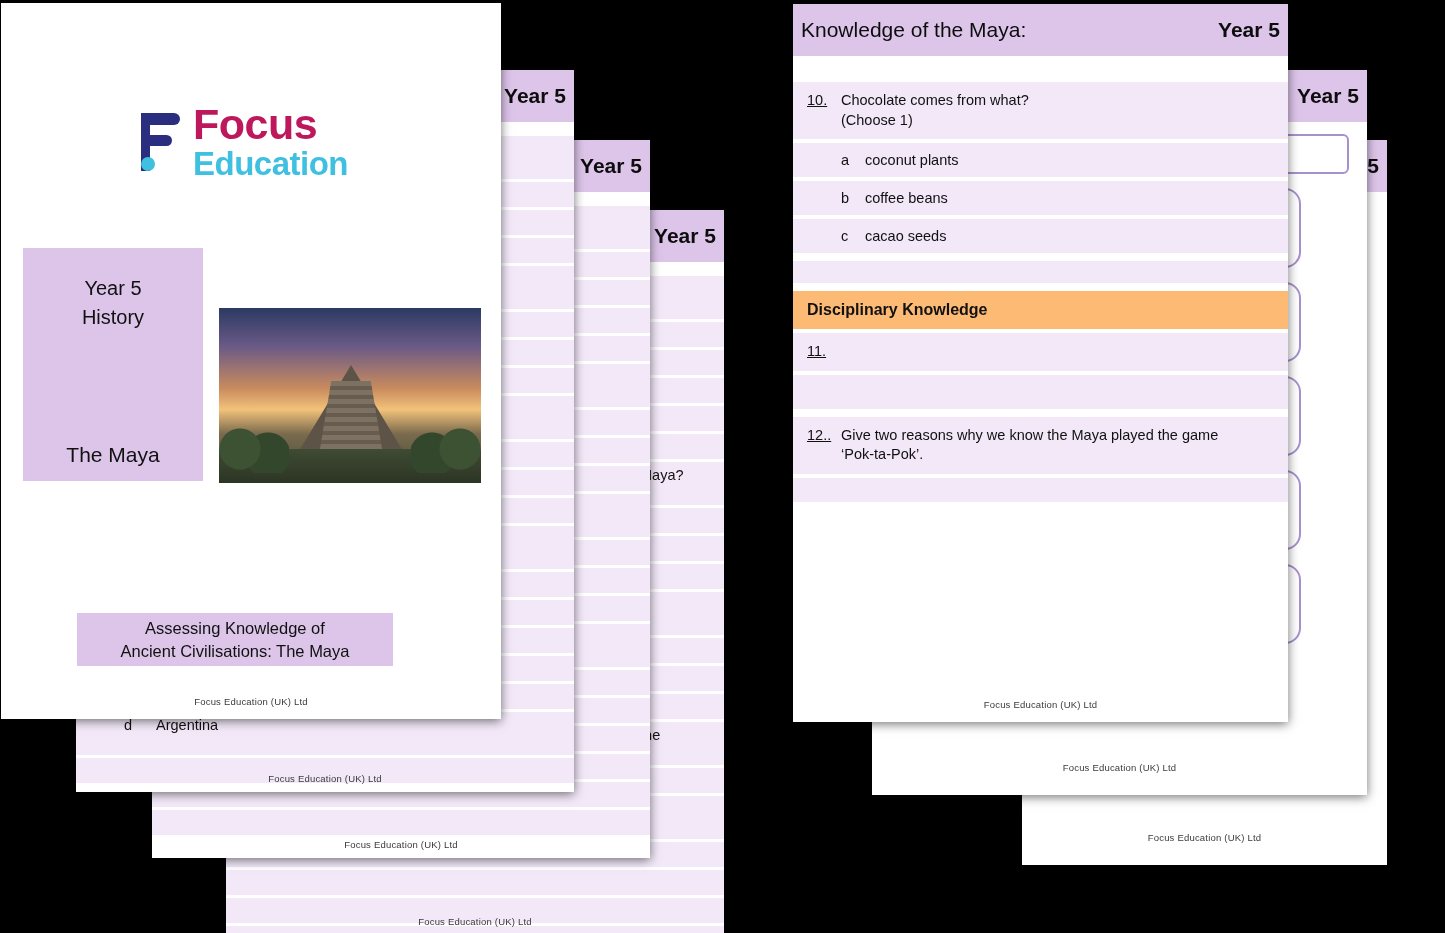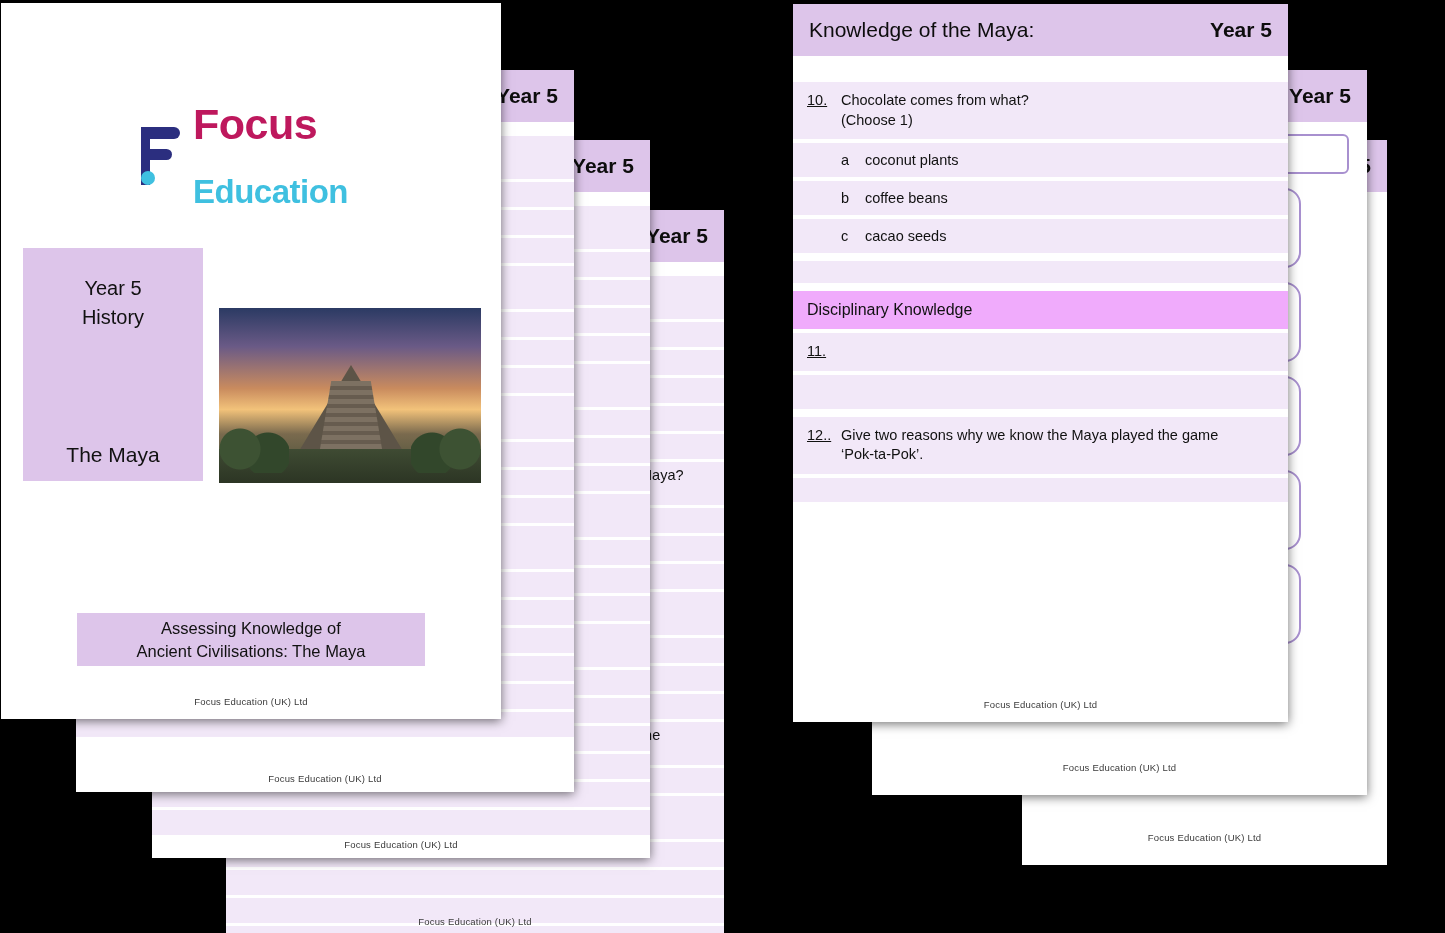--- a/index.html
+++ b/index.html
@@ -25,21 +25,21 @@
     position: absolute;
     background: #ffffff;
     box-shadow: 0 2px 10px rgba(0,0,0,0.55);
     overflow: hidden;
   }
   .page-header {
     background: #ddc5ea;
     display: flex;
     align-items: center;
     justify-content: space-between;
-    padding: 8px 16px;
+    padding: 8px 8px;
     box-sizing: border-box;
   }
   .page-header .h-title {
     font-size: 21px;
     color: #0d0d0d;
     font-weight: normal;
   }
   .page-header .h-year {
     font-size: 21px;
     color: #0d0d0d;
@@ -111,24 +111,25 @@
     display: flex;
     background: #f2e8f8;
     padding: 9px 14px 9px 48px;
     box-sizing: border-box;
     font-size: 14.5px;
     color: #111;
   }
   .q-opt .letter { width: 24px; flex: none; }
   .sep { height: 4px; background: #ffffff; }
   .section-title {
-    background: #f0abfc;
+    background: #fdba74;
     padding: 10px 14px;
     font-size: 16px;
     color: #111;
+    font-weight: bold;
   }
 
   
   #page3 {
     left: 226px; top: 210px;
     width: 498px; height: 725px;
   }
   #page3 .page-header { height: 52px; }
   .striperow {
     height: 28px;
@@ -184,21 +185,20 @@
     font-size: 43px;
     color: #be185d;
     font-weight: bold;
     letter-spacing: -0.5px;
   }
   .logo-text .l2 {
     font-size: 33px;
     color: #3fc0e0;
     font-weight: bold;
     letter-spacing: -0.5px;
-    margin-top: 28px;
   }
   .cover-badge {
     position: absolute;
     left: 22px; top: 245px;
     width: 180px; height: 233px;
     background: #ddc5ea;
     display: flex;
     flex-direction: column;
     justify-content: space-between;
     align-items: center;
@@ -260,21 +260,21 @@
   .cover-photo .trees-r {
     position: absolute;
     right: 0; bottom: 10px;
     width: 70px; height: 60px;
     background: radial-gradient(circle at 70% 60%, #3d5233 0 20px, rgba(0,0,0,0) 21px),
                 radial-gradient(circle at 30% 70%, #32472b 0 22px, rgba(0,0,0,0) 23px);
   }
   .cover-title-box {
     position: absolute;
     left: 76px; top: 610px;
-    width: 348px; height: 53px;
+    width: 316px; height: 53px;
     background: #ddc5ea;
     display: flex;
     flex-direction: column;
     align-items: center;
     justify-content: center;
     font-size: 16.5px;
     color: #111;
     line-height: 1.35;
     text-align: center;
   }
@@ -505,20 +505,23 @@
     <div class="striperow tall"></div>
     <div class="striperow"></div>
     <div class="striperow"></div>
     <div class="striperow"></div>
     <div class="striperow tall"></div>
     <div class="striperow"></div>
     <div class="striperow"></div>
     <div class="striperow"></div>
     <div class="striperow"></div>
     <div class="striperow"></div>
+    <div class="striperow tall">
+      <span style="padding-left:34px;display:inline-block;width:32px;">d</span><span>Argentina</span>
+    </div>
     <div class="striperow"></div>
     <div class="footer" style="bottom:8px;">Focus Education (UK) Ltd</div>
   </div>
 
   <div class="page" id="cover">
 
     <div class="logo-wrap">
       <div class="logo-mark">
         <div class="bar" style="left:0;top:0;width:9px;height:58px;"></div>
         <div class="bar" style="left:9px;top:0;width:30px;height:12px;border-radius:0 6px 6px 0;"></div>

